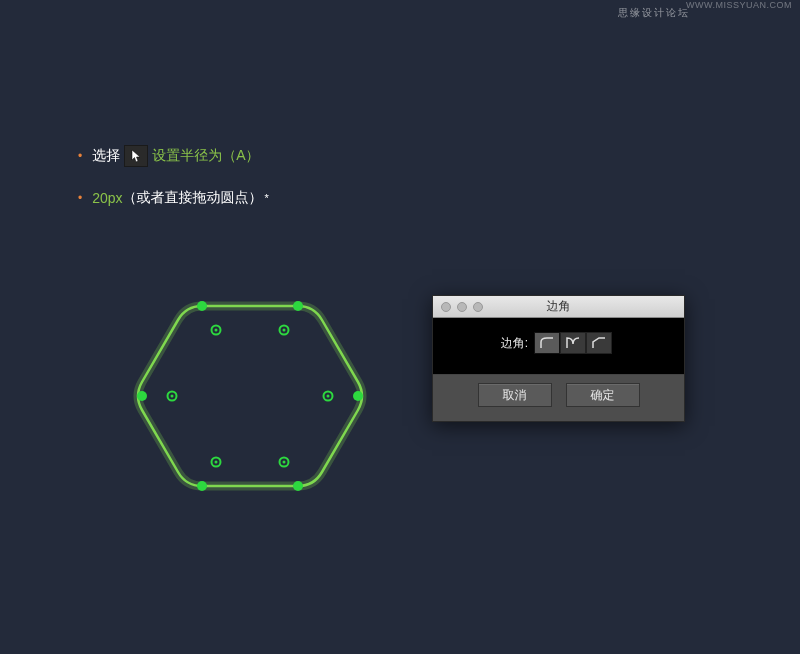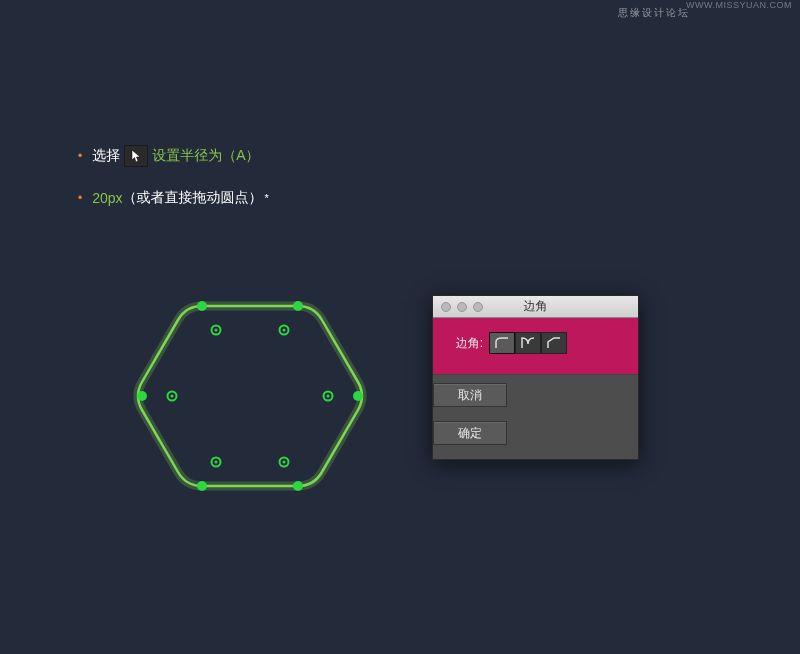--- a/index.html
+++ b/index.html
@@ -63,22 +63,22 @@
   .hexagon-area {
     position: absolute;
     top: 290px;
     left: 130px;
   }
   
   .dialog {
     position: absolute;
     top: 295px;
     left: 432px;
-    width: 207px;
-    background: #be185d;
+    width: 253px;
+    background: #000000;
     border: 1px solid #2a2a2a;
     box-shadow: 0 4px 20px rgba(0,0,0,0.6);
     font-size: 12px;
   }
   .dialog-titlebar {
     height: 22px;
     background: linear-gradient(#e8e8e8, #cfcfcf);
     display: flex;
     align-items: center;
     position: relative;
@@ -97,22 +97,23 @@
     background: #b8b8b8;
     border: 1px solid #999;
   }
   .dialog-title {
     flex: 1;
     text-align: center;
     color: #333;
     font-size: 12px;
   }
   .dialog-body {
-    padding: 14px 14px 10px 10px;
+    padding: 14px 14px 10px 22px;
     color: #e8e8e8;
+    margin-left: 33px;
   }
   .field-row {
     display: flex;
     align-items: center;
     margin-bottom: 10px;
   }
   .field-label {
     width: 40px;
     text-align: right;
     margin-right: 6px;
@@ -142,21 +143,20 @@
     font-size: 12px;
     outline: none;
   }
   .dialog-buttons {
     display: flex;
     justify-content: center;
     gap: 14px;
     padding: 8px 0 14px 0;
     border-top: 1px solid #444;
     background: #4d4d4d;
-    flex-direction: column;
   }
   .dlg-btn {
     width: 74px;
     height: 24px;
     background: #5a5a5a;
     border: 1px solid #333;
     color: #e8e8e8;
     font-size: 12px;
     cursor: pointer;
     box-shadow: inset 0 1px 0 rgba(255,255,255,0.1);

